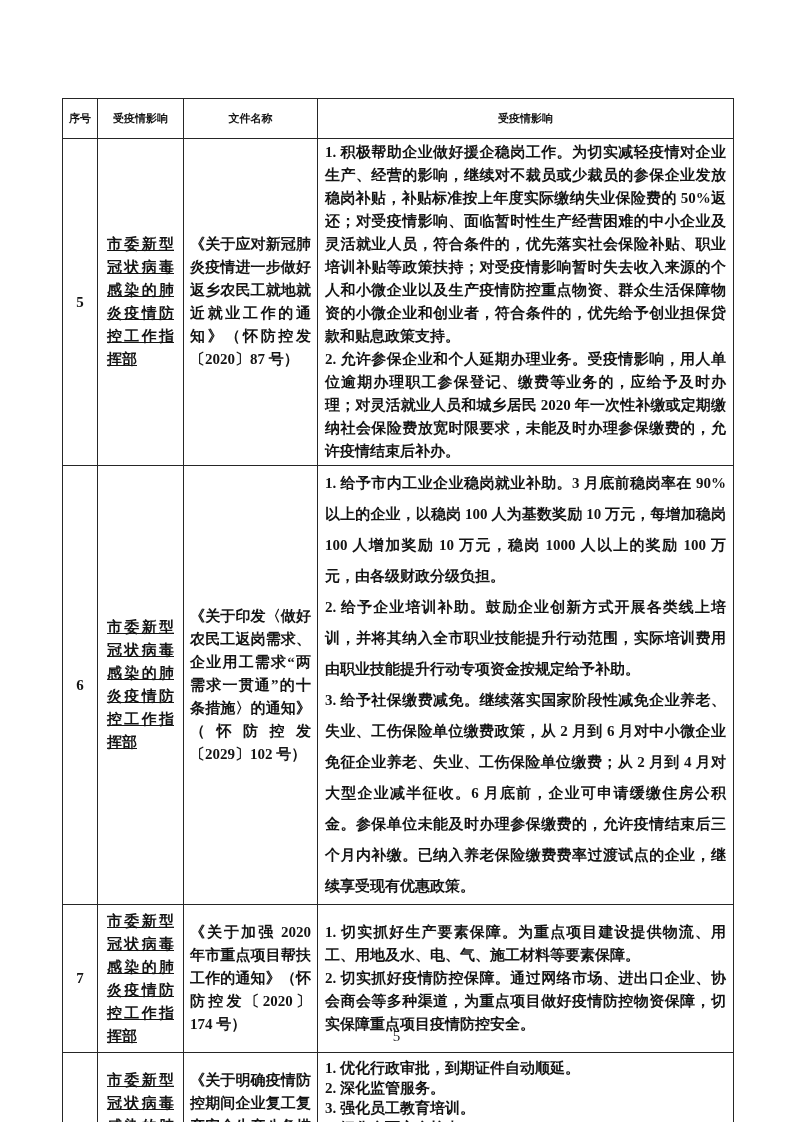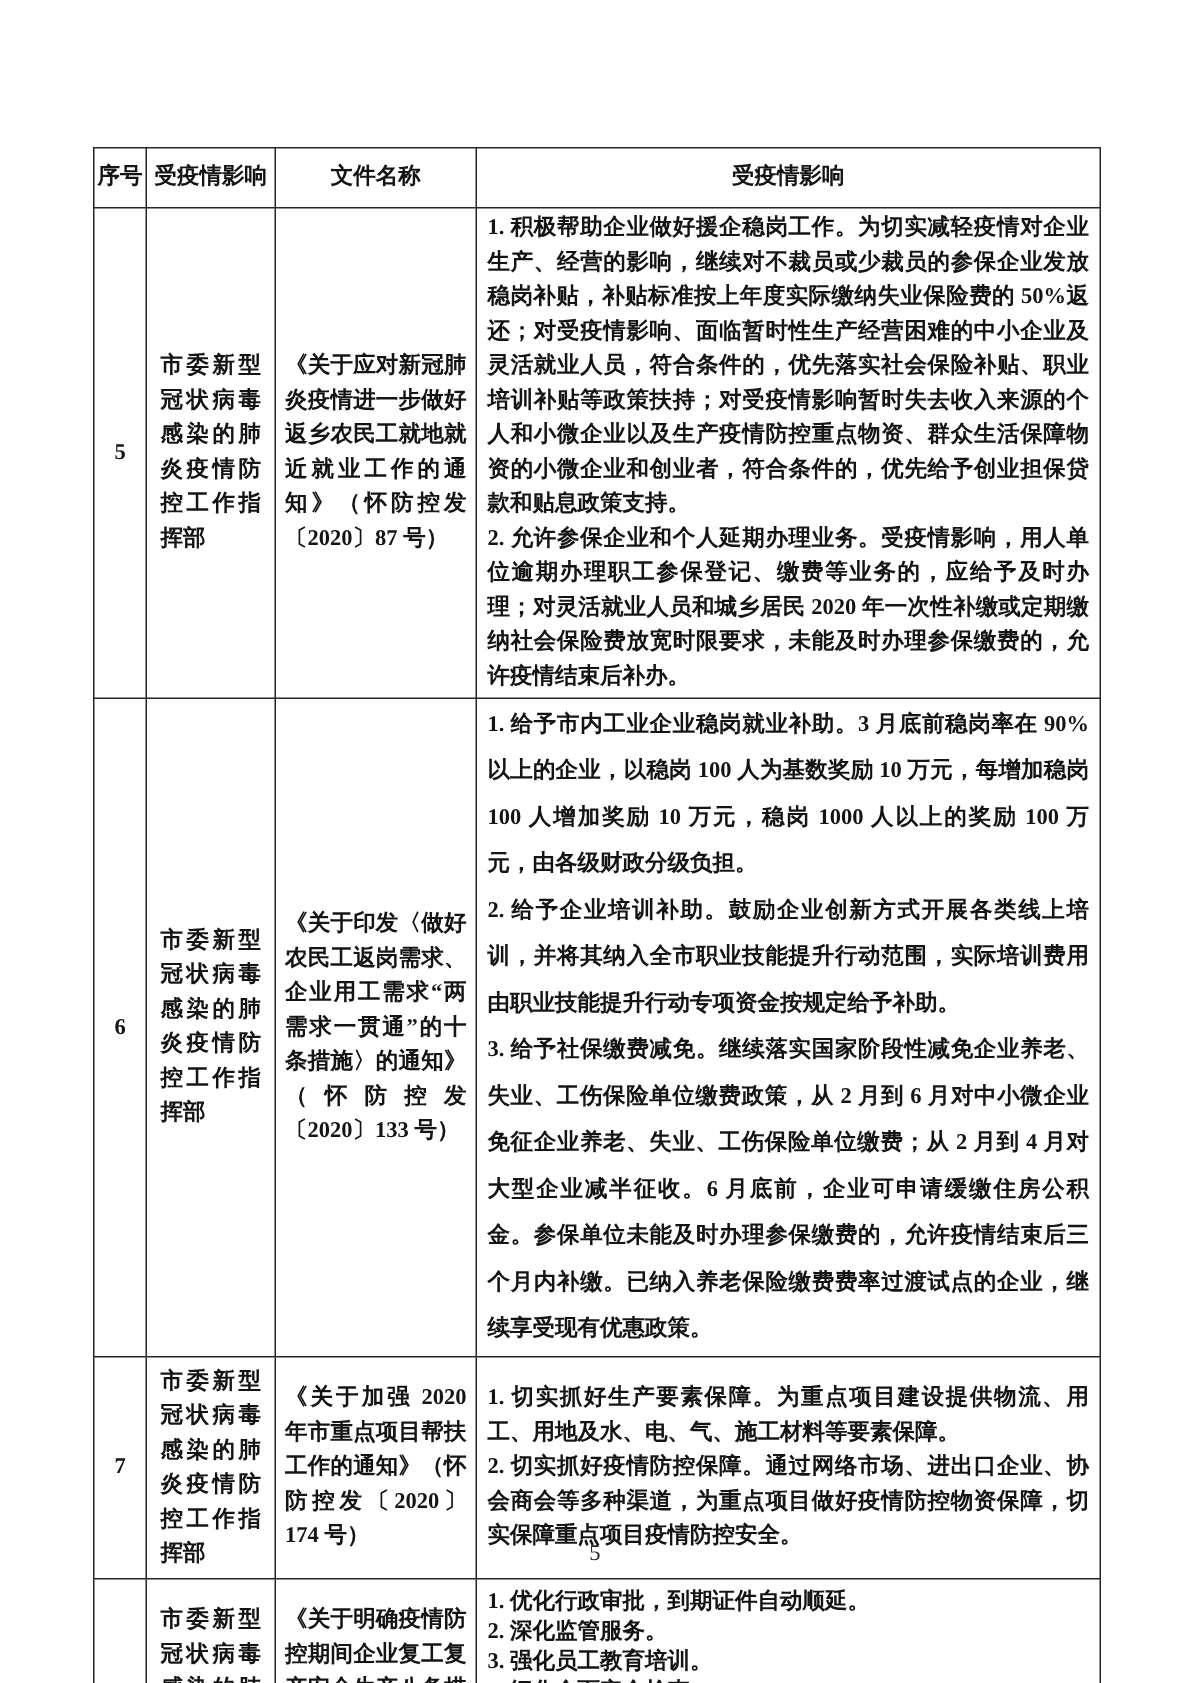--- a/index.html
+++ b/index.html
@@ -22,21 +22,21 @@
     width: 671px;
     border-collapse: collapse;
     table-layout: fixed;
   }
   .doc-table th, .doc-table td {
     border: 1.5px solid #262626;
     font-weight: 700;
     overflow: hidden;
   }
   .doc-table th {
-    font-size: 15px;
+    font-size: 11px;
     line-height: 19px;
     text-align: center;
     vertical-align: middle;
     padding: 1px 2px;
   }
   tr.header-row { height: 40px; }
   tr.h-r5 { height: 288px; }
   tr.h-r6 { height: 290px; }
   tr.h-r7 { height: 137px; }
   tr.h-r8 { height: 167px; }
@@ -45,20 +45,21 @@
     vertical-align: middle;
     font-size: 15px;
   }
   td.cell-agency {
     vertical-align: middle;
     padding: 0 9px;
     font-size: 15px;
     line-height: 23px;
     text-align: justify;
     text-justify: inter-character;
+    text-decoration: underline;
   }
   td.cell-doctitle {
     vertical-align: middle;
     padding: 16px 6px;
     font-size: 15px;
     line-height: 23px;
     text-align: justify;
     text-justify: inter-ideograph;
   }
   td.cell-content {
@@ -105,21 +106,21 @@
         <td class="cell-index">5</td>
         <td class="cell-agency">市委新型冠状病毒感染的肺炎疫情防控工作指挥部</td>
         <td class="cell-doctitle">《关于应对新冠肺炎疫情进一步做好返乡农民工就地就近就业工作的通知》（怀防控发〔2020〕87 号）</td>
         <td class="cell-content">1. 积极帮助企业做好援企稳岗工作。为切实减轻疫情对企业生产、经营的影响，继续对不裁员或少裁员的参保企业发放稳岗补贴，补贴标准按上年度实际缴纳失业保险费的 50%返还；对受疫情影响、面临暂时性生产经营困难的中小企业及灵活就业人员，符合条件的，优先落实社会保险补贴、职业培训补贴等政策扶持；对受疫情影响暂时失去收入来源的个人和小微企业以及生产疫情防控重点物资、群众生活保障物资的小微企业和创业者，符合条件的，优先给予创业担保贷款和贴息政策支持。
 2. 允许参保企业和个人延期办理业务。受疫情影响，用人单位逾期办理职工参保登记、缴费等业务的，应给予及时办理；对灵活就业人员和城乡居民 2020 年一次性补缴或定期缴纳社会保险费放宽时限要求，未能及时办理参保缴费的，允许疫情结束后补办。</td>
       </tr>
 
       <tr class="h-r6">
         <td class="cell-index">6</td>
         <td class="cell-agency">市委新型冠状病毒感染的肺炎疫情防控工作指挥部</td>
-        <td class="cell-doctitle">《关于印发〈做好农民工返岗需求、企业用工需求“两需求一贯通”的十条措施〉的通知》（怀防控发〔2020〕133 号）</td>
+        <td class="cell-doctitle">《关于印发〈做好农民工返岗需求、企业用工需求“两需求一贯通”的十条措施〉的通知》（怀防控发〔2029〕102 号）</td>
         <td class="cell-content">1. 给予市内工业企业稳岗就业补助。3 月底前稳岗率在 90%以上的企业，以稳岗 100 人为基数奖励 10 万元，每增加稳岗 100 人增加奖励 10 万元，稳岗 1000 人以上的奖励 100 万元，由各级财政分级负担。
 2. 给予企业培训补助。鼓励企业创新方式开展各类线上培训，并将其纳入全市职业技能提升行动范围，实际培训费用由职业技能提升行动专项资金按规定给予补助。
 3. 给予社保缴费减免。继续落实国家阶段性减免企业养老、失业、工伤保险单位缴费政策，从 2 月到 6 月对中小微企业免征企业养老、失业、工伤保险单位缴费；从 2 月到 4 月对大型企业减半征收。6 月底前，企业可申请缓缴住房公积金。参保单位未能及时办理参保缴费的，允许疫情结束后三个月内补缴。已纳入养老保险缴费费率过渡试点的企业，继续享受现有优惠政策。</td>
       </tr>
 
       <tr class="h-r7">
         <td class="cell-index">7</td>
         <td class="cell-agency">市委新型冠状病毒感染的肺炎疫情防控工作指挥部</td>
         <td class="cell-doctitle">《关于加强 2020 年市重点项目帮扶工作的通知》（怀防控发〔2020〕174 号）</td>
         <td class="cell-content">1. 切实抓好生产要素保障。为重点项目建设提供物流、用工、用地及水、电、气、施工材料等要素保障。

